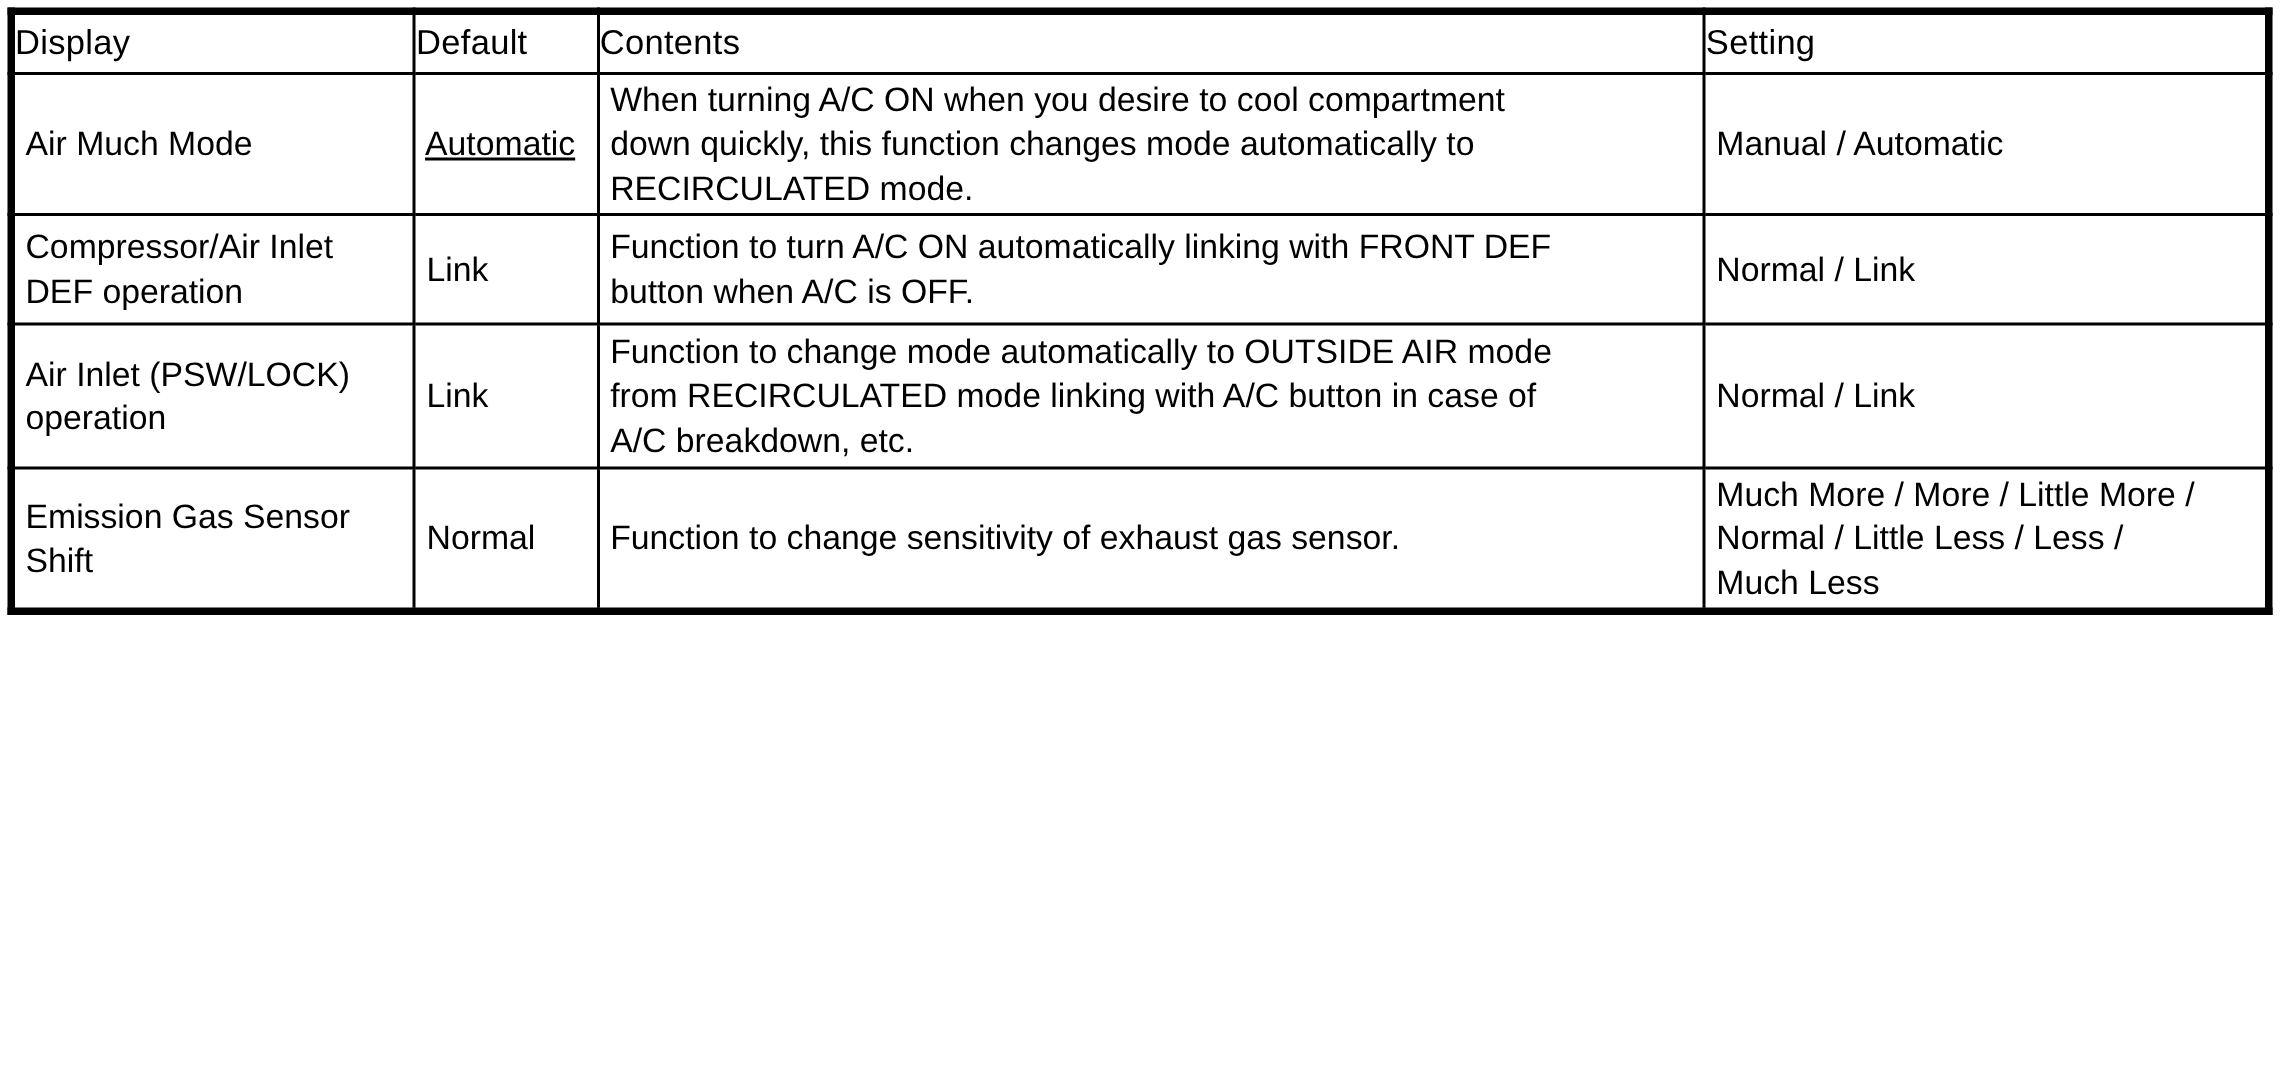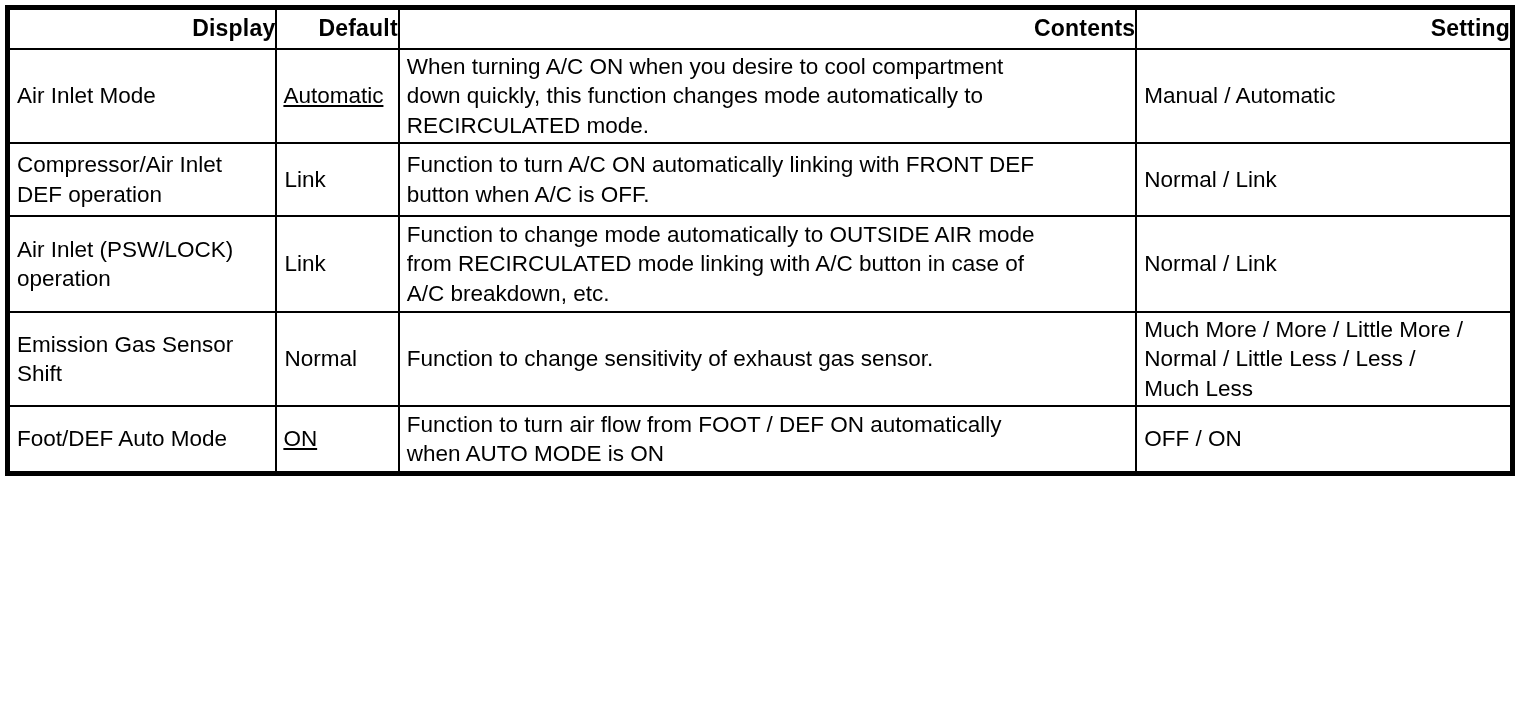--- a/index.html
+++ b/index.html
@@ -37,22 +37,22 @@
     background: #ffffff;
   }
   
   col.c-display { width: 268px; }
   col.c-default { width: 122px; }
   col.c-contents { width: 735px; }
   col.c-setting { width: 375px; }
 
   thead th {
     height: 38px;
-    text-align: right;
-    font-weight: bold;
+    text-align: left;
+    font-weight: normal;
     font-size: 23px;
     letter-spacing: 0.2px;
     font-stretch: condensed;
     line-height: 1.1;
   }
   tbody td {
     font-size: 22.5px;
     font-weight: normal;
     line-height: 1.30;
     font-stretch: condensed;
@@ -100,21 +100,21 @@
         <th>Contents</th>
         <th>Setting</th>
       </tr>
     </thead>
 
     <tbody>
 
 
       <tr class="r2">
         <td>
-            <span class="cell-pad txt">Air Inlet Mode</span>
+            <span class="cell-pad txt">Air Much Mode</span>
           </td>
         <td>
             <span class="cell-pad txt tight">Automatic</span>
           </td>
         <td>
             <span class="cell-pad txt">When turning A/C ON when you desire to cool compartment
 down quickly, this function changes mode automatically to
 RECIRCULATED mode.</span>
           </td>
         <td>
@@ -170,32 +170,17 @@
             <span class="cell-pad txt">Function to change sensitivity of exhaust gas sensor.</span>
           </td>
         <td>
             <span class="cell-pad txt">Much More / More / Little More /
 Normal / Little Less / Less /
 Much Less</span>
           </td>
       </tr>
 
 
-      <tr class="r8">
-        <td>
-            <span class="cell-pad txt">Foot/DEF Auto Mode</span>
-          </td>
-        <td>
-            <span class="cell-pad txt tight">ON</span>
-          </td>
-        <td>
-            <span class="cell-pad txt">Function to turn air flow from FOOT / DEF ON automatically
-when AUTO MODE is ON</span>
-          </td>
-        <td>
-            <span class="cell-pad txt">OFF / ON</span>
-          </td>
-      </tr>
 
     </tbody>
   </table>
 
 </div>
 
 </body></html>

